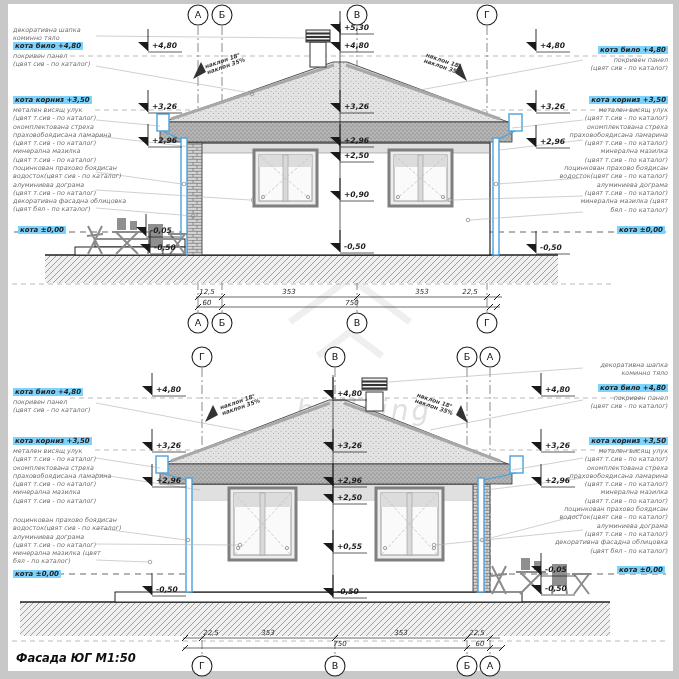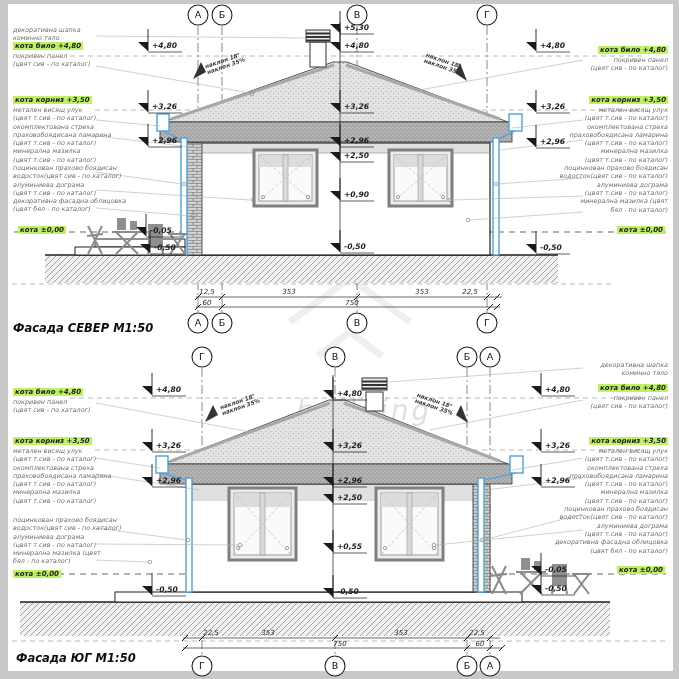--- a/index.html
+++ b/index.html
@@ -29,21 +29,21 @@
   .bluel{stroke:#4ba3dd;stroke-width:1.2;fill:none}
   .wm{opacity:.55}
   .wm path,.wm circle{stroke:#e3e3e3;stroke-width:7;fill:none}
   .wmt{font-style:italic;font-size:28px;letter-spacing:3px;fill:#e0e0e0}
   .furn path{stroke:#8b8b8b;stroke-width:2;fill:none}
   .furn rect{fill:#8f8f8f}
   .step{fill:#fff;stroke:#222;stroke-width:1}
   
   .n-gray,.n-bold,.title,.slope{position:absolute;white-space:nowrap}
   .n-gray{font-style:italic;font-size:6.4px;line-height:8.3px;color:#6e6e6e}
-  .n-bold{font-style:italic;font-weight:bold;font-size:7px;color:#222;background:#bef264;padding:0 2px}
+  .n-bold{font-style:italic;font-weight:bold;font-size:7px;color:#222;background:#7dd3fc;padding:0 2px}
   .r{text-align:right;right:11px}
   .title{font-style:italic;font-weight:bold;font-size:11.5px;color:#0d0d0d}
   .slope{font-style:italic;font-size:5.8px;line-height:6.2px;color:#3a3a3a;font-weight:bold}
   .rotL{transform:rotate(-19deg)}
   .rotR{transform:rotate(19deg)}
 </style>
 </head>
 <body>
 
 <div id="stage">
@@ -535,15 +535,14 @@
 <div class="n-gray r" style="top:394px">покривен панел<br>(цвят сив - по каталог)</div>
 <div class="n-bold r" style="top:437px">кота корниз +3,50</div>
 <div class="n-gray r" style="top:447px">метален висящ улук<br>(цвят т.сив - по каталог)<br>окомплектована стреха<br>праховобоядисана ламарина<br>(цвят т.сив - по каталог)<br>минерална мазилка<br>(цвят т.сив - по каталог)<br>поцинкован прахово боядисан<br>водосток(цвят сив - по каталог)<br>алуминиева дограма<br>(цвят т.сив - по каталог)<br>декоративна фасадна облицовка<br>(цвят бял - по каталог)</div>
 <div class="n-bold r" style="top:566px;right:14px">кота ±0,00</div>
 
 <div class="slope rotL" style="left:205px;top:57px">наклон 18°<br>наклон 35%</div>
 <div class="slope rotR" style="left:424px;top:58px">наклон 18°<br>наклон 35%</div>
 <div class="slope rotL" style="left:220px;top:398px">наклон 18°<br>наклон 35%</div>
 <div class="slope rotR" style="left:415px;top:398px">наклон 18°<br>наклон 35%</div>
 
-<div class="title" style="left:13px;top:321px">Фасада СЕВЕР М1:50</div>
 <div class="title" style="left:16px;top:651px">Фасада ЮГ  М1:50</div>
 </div>
 
 </body></html>

